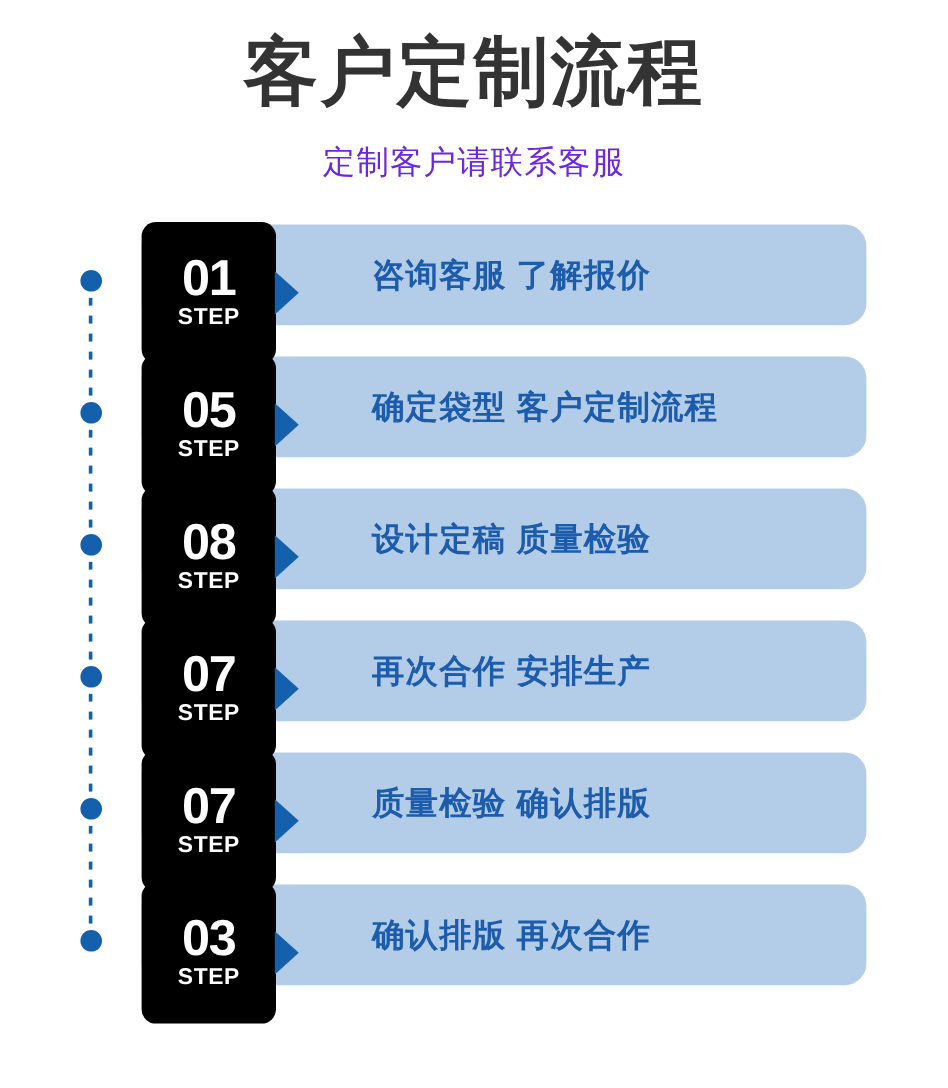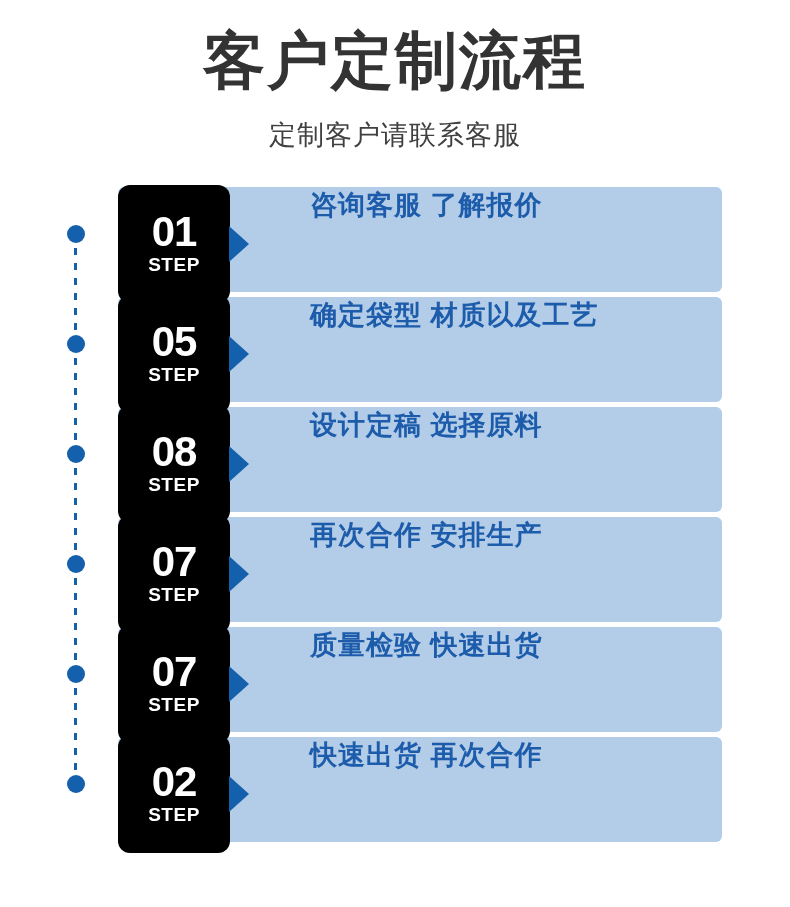--- a/index.html
+++ b/index.html
@@ -24,21 +24,21 @@
     font-size: 62px;
     line-height: 1.05;
     font-weight: bold;
     color: #333333;
     letter-spacing: 2px;
     margin: 0;
     font-family: "Liberation Sans", "DejaVu Sans", sans-serif;
   }
   .page-subtitle {
     font-size: 27px;
-    color: #404040;
+    color: #6d28d9;
     letter-spacing: 1px;
     margin: 24px 0 0 0;
     font-weight: normal;
   }
 
   
   .steps-wrap {
     position: relative;
     margin-top: 34px;
     padding-left: 0;
@@ -82,25 +82,25 @@
     margin-left: 118px;
     margin-right: 68px;
   }
 
   
   .step-panel {
     position: absolute;
     left: 0;
     top: 0;
     right: 0;
-    height: 105px;
+    height: 84px;
     background: #b3cce8;
-    border-radius: 6px;
+    border-radius: 18px;
     display: flex;
-    align-items: flex-start;
+    align-items: center;
   }
   .step-text {
     margin-left: 192px;
     color: #1c5cab;
     font-size: 27px;
     font-weight: bold;
     letter-spacing: 1px;
     white-space: nowrap;
   }
 
@@ -176,61 +176,61 @@
       <span class="step-text">咨询客服 了解报价</span>
     </div>
     <div class="step-badge">
       <span class="step-number">01</span>
       <span class="step-label">STEP</span>
     </div>
   </div>
 
   <div class="step-row">
     <div class="step-panel">
-      <span class="step-text">确定袋型 材质以及工艺</span>
+      <span class="step-text">确定袋型 客户定制流程</span>
     </div>
     <div class="step-badge">
       <span class="step-number">05</span>
       <span class="step-label">STEP</span>
     </div>
   </div>
 
   <div class="step-row">
     <div class="step-panel">
-      <span class="step-text">设计定稿 选择原料</span>
+      <span class="step-text">设计定稿 质量检验</span>
     </div>
     <div class="step-badge">
       <span class="step-number">08</span>
       <span class="step-label">STEP</span>
     </div>
   </div>
 
   <div class="step-row">
     <div class="step-panel">
       <span class="step-text">再次合作 安排生产</span>
     </div>
     <div class="step-badge">
       <span class="step-number">07</span>
       <span class="step-label">STEP</span>
     </div>
   </div>
 
   <div class="step-row">
     <div class="step-panel">
-      <span class="step-text">质量检验 快速出货</span>
+      <span class="step-text">质量检验 确认排版</span>
     </div>
     <div class="step-badge">
       <span class="step-number">07</span>
       <span class="step-label">STEP</span>
     </div>
   </div>
 
   <div class="step-row">
     <div class="step-panel">
-      <span class="step-text">快速出货 再次合作</span>
-    </div>
-    <div class="step-badge">
-      <span class="step-number">02</span>
+      <span class="step-text">确认排版 再次合作</span>
+    </div>
+    <div class="step-badge">
+      <span class="step-number">03</span>
       <span class="step-label">STEP</span>
     </div>
   </div>
 
 </div>
 
 </body></html>

